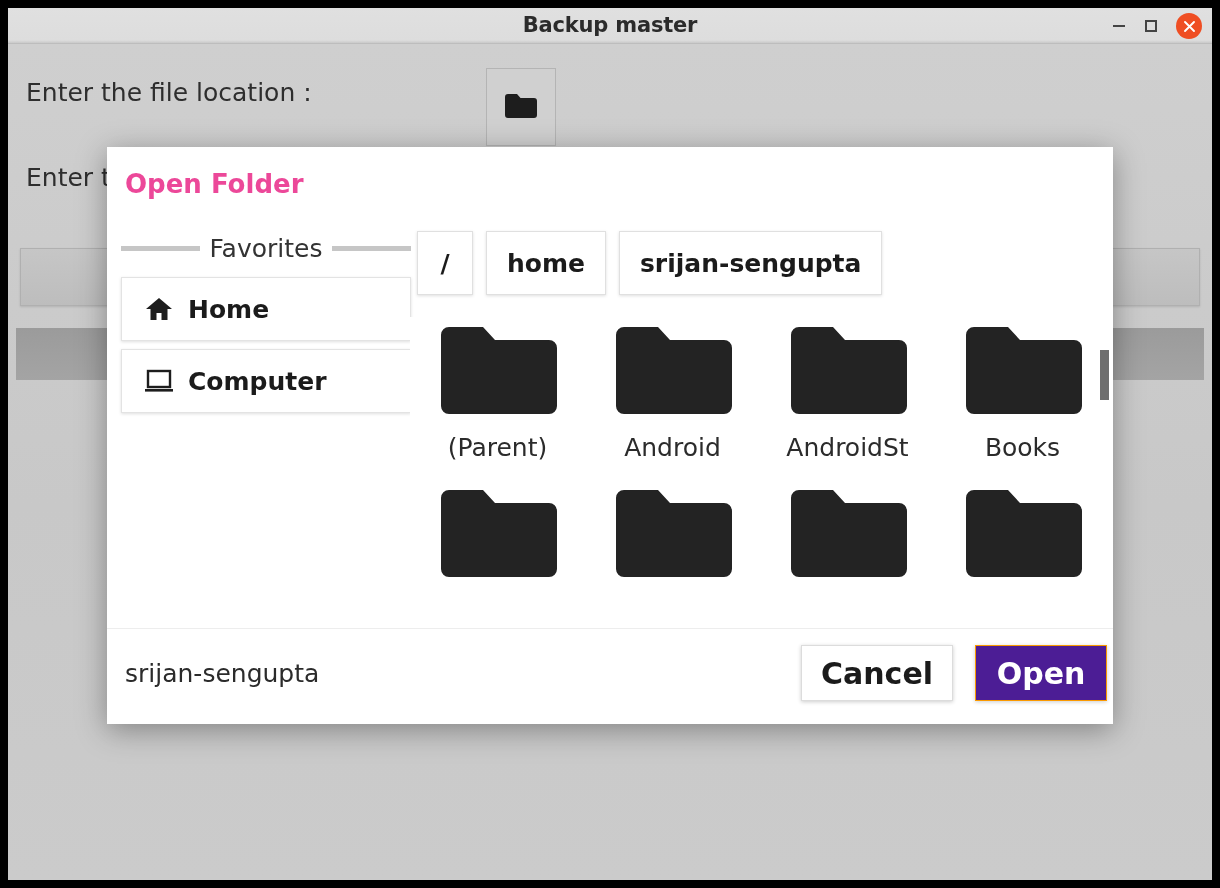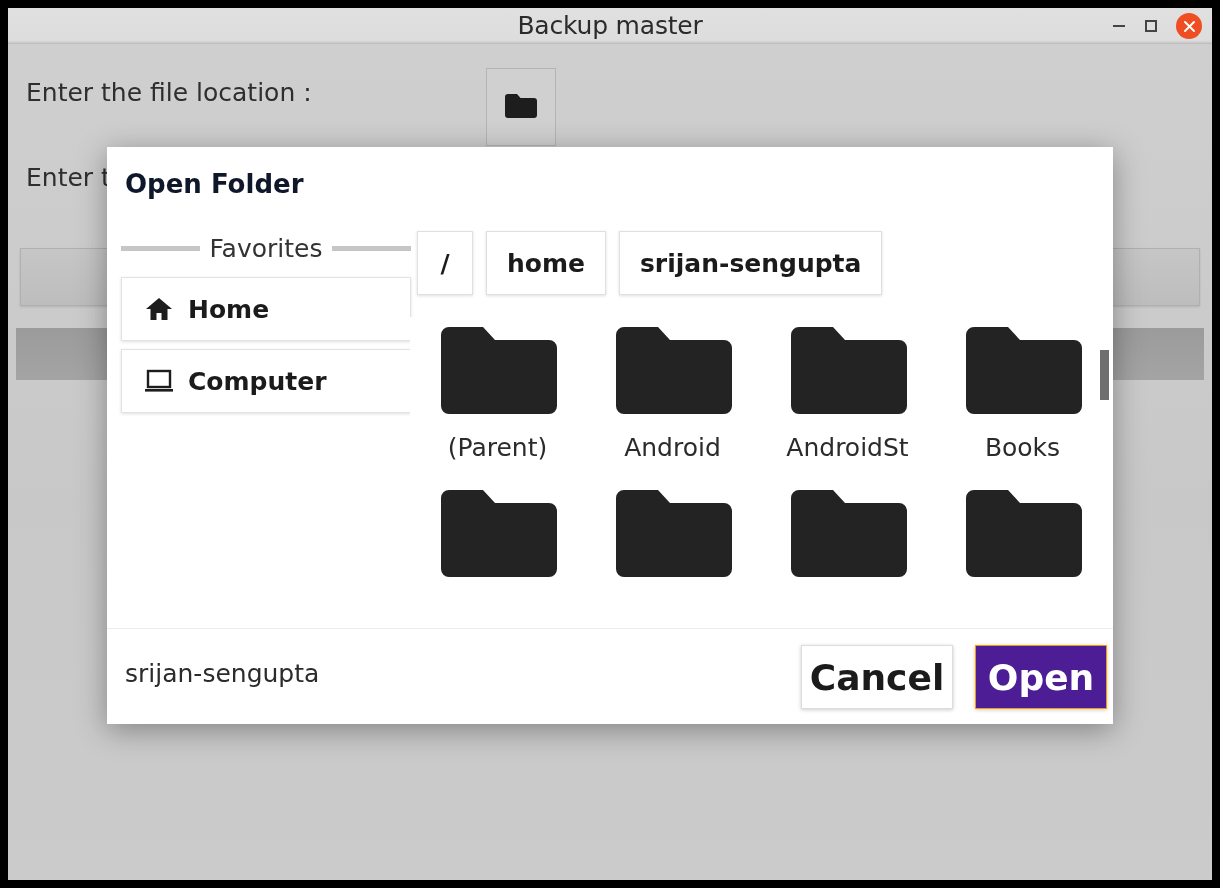--- a/index.html
+++ b/index.html
@@ -27,22 +27,22 @@
     left: 0; top: 0;
     width: 100%; height: 36px;
     background: linear-gradient(to bottom, #e0e0e0 0%, #dddddd 92%, #c9c9c9 100%);
     border-bottom: 1px solid #bdbdbd;
   }
   #title-text {
     position: absolute;
     left: 0; top: 0;
     width: 100%; line-height: 35px;
     text-align: center;
-    font-size: 25px;
-    font-weight: normal;
+    font-size: 21px;
+    font-weight: bold;
     color: #2b2b2b;
     letter-spacing: -0.2px;
   }
   .winbtn {
     position: absolute;
     top: 5px;
     width: 26px; height: 26px;
     display: flex; align-items: center; justify-content: center;
     color: #444;
   }
@@ -110,21 +110,21 @@
     left: 99px; top: 139px;
     width: 1006px; height: 577px;
     background: #ffffff;
     box-shadow: 0 6px 28px rgba(0,0,0,0.35);
   }
   #dialog-title {
     position: absolute;
     left: 18px; top: 22px;
     font-size: 26px;
     font-weight: bold;
-    color: #0f172a;
+    color: #ec4899;
   }
 
   
   #sidebar {
     position: absolute;
     left: 14px; top: 84px;
     width: 290px;
   }
   #favorites-header {
     display: flex; align-items: center; gap: 10px;
@@ -237,23 +237,23 @@
   }
   #footer-path {
     position: absolute;
     left: 18px; top: 30px;
     font-size: 25px;
     color: #2b2b2b;
   }
   .footer-btn {
     position: absolute;
     top: 16px;
-    height: 64px;
+    height: 56px;
     display: flex; align-items: center; justify-content: center;
-    font-size: 36px;
+    font-size: 30px;
     font-weight: bold;
     box-shadow: 0 1px 4px rgba(0,0,0,0.2);
   }
   #btn-cancel {
     right: 160px;
     width: 152px;
     background: #ffffff;
     border: 1px solid #dcdcdc;
     color: #1b1b1b;
   }

